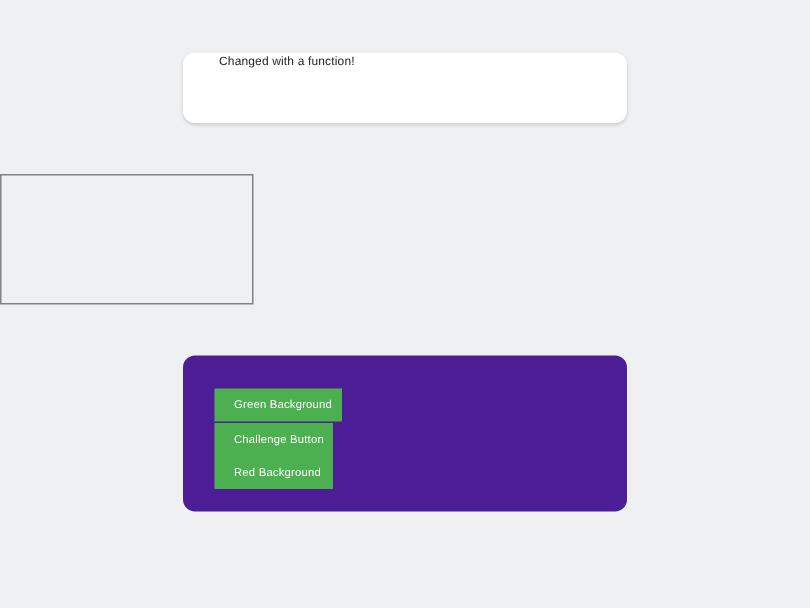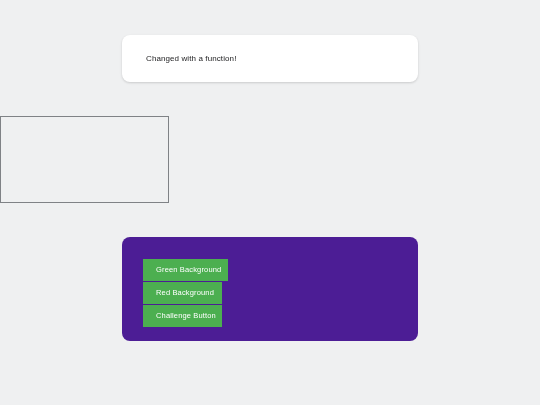--- a/index.html
+++ b/index.html
@@ -23,21 +23,21 @@
     width: 296px;
     height: 47px;
     background: #ffffff;
     border-radius: 8px;
     box-shadow: 0 1px 3px rgba(0,0,0,0.10), 0 1px 2px rgba(0,0,0,0.06);
     box-sizing: border-box;
   }
   #message-text {
     position: absolute;
     left: 24px;
-    top: 19px;
+    top: 1px;
     font-size: 8px;
     line-height: 10px;
     color: #1d1d1f;
     letter-spacing: 0.1px;
     white-space: nowrap;
   }
 
   
   #bordered-box {
     position: absolute;
@@ -106,16 +106,16 @@
 
 <div id="message-card">
   <div id="message-text">Changed with a function!</div>
 </div>
 
 <div id="bordered-box"></div>
 
 <div id="blue-panel">
   <div id="button-stack">
     <button class="action-button" id="btn-green-background">Green Background</button>
+    <button class="action-button" id="btn-challenge">Challenge Button</button>
     <button class="action-button" id="btn-red-background">Red Background</button>
-    <button class="action-button" id="btn-challenge">Challenge Button</button>
   </div>
 </div>
 
 </body></html>

